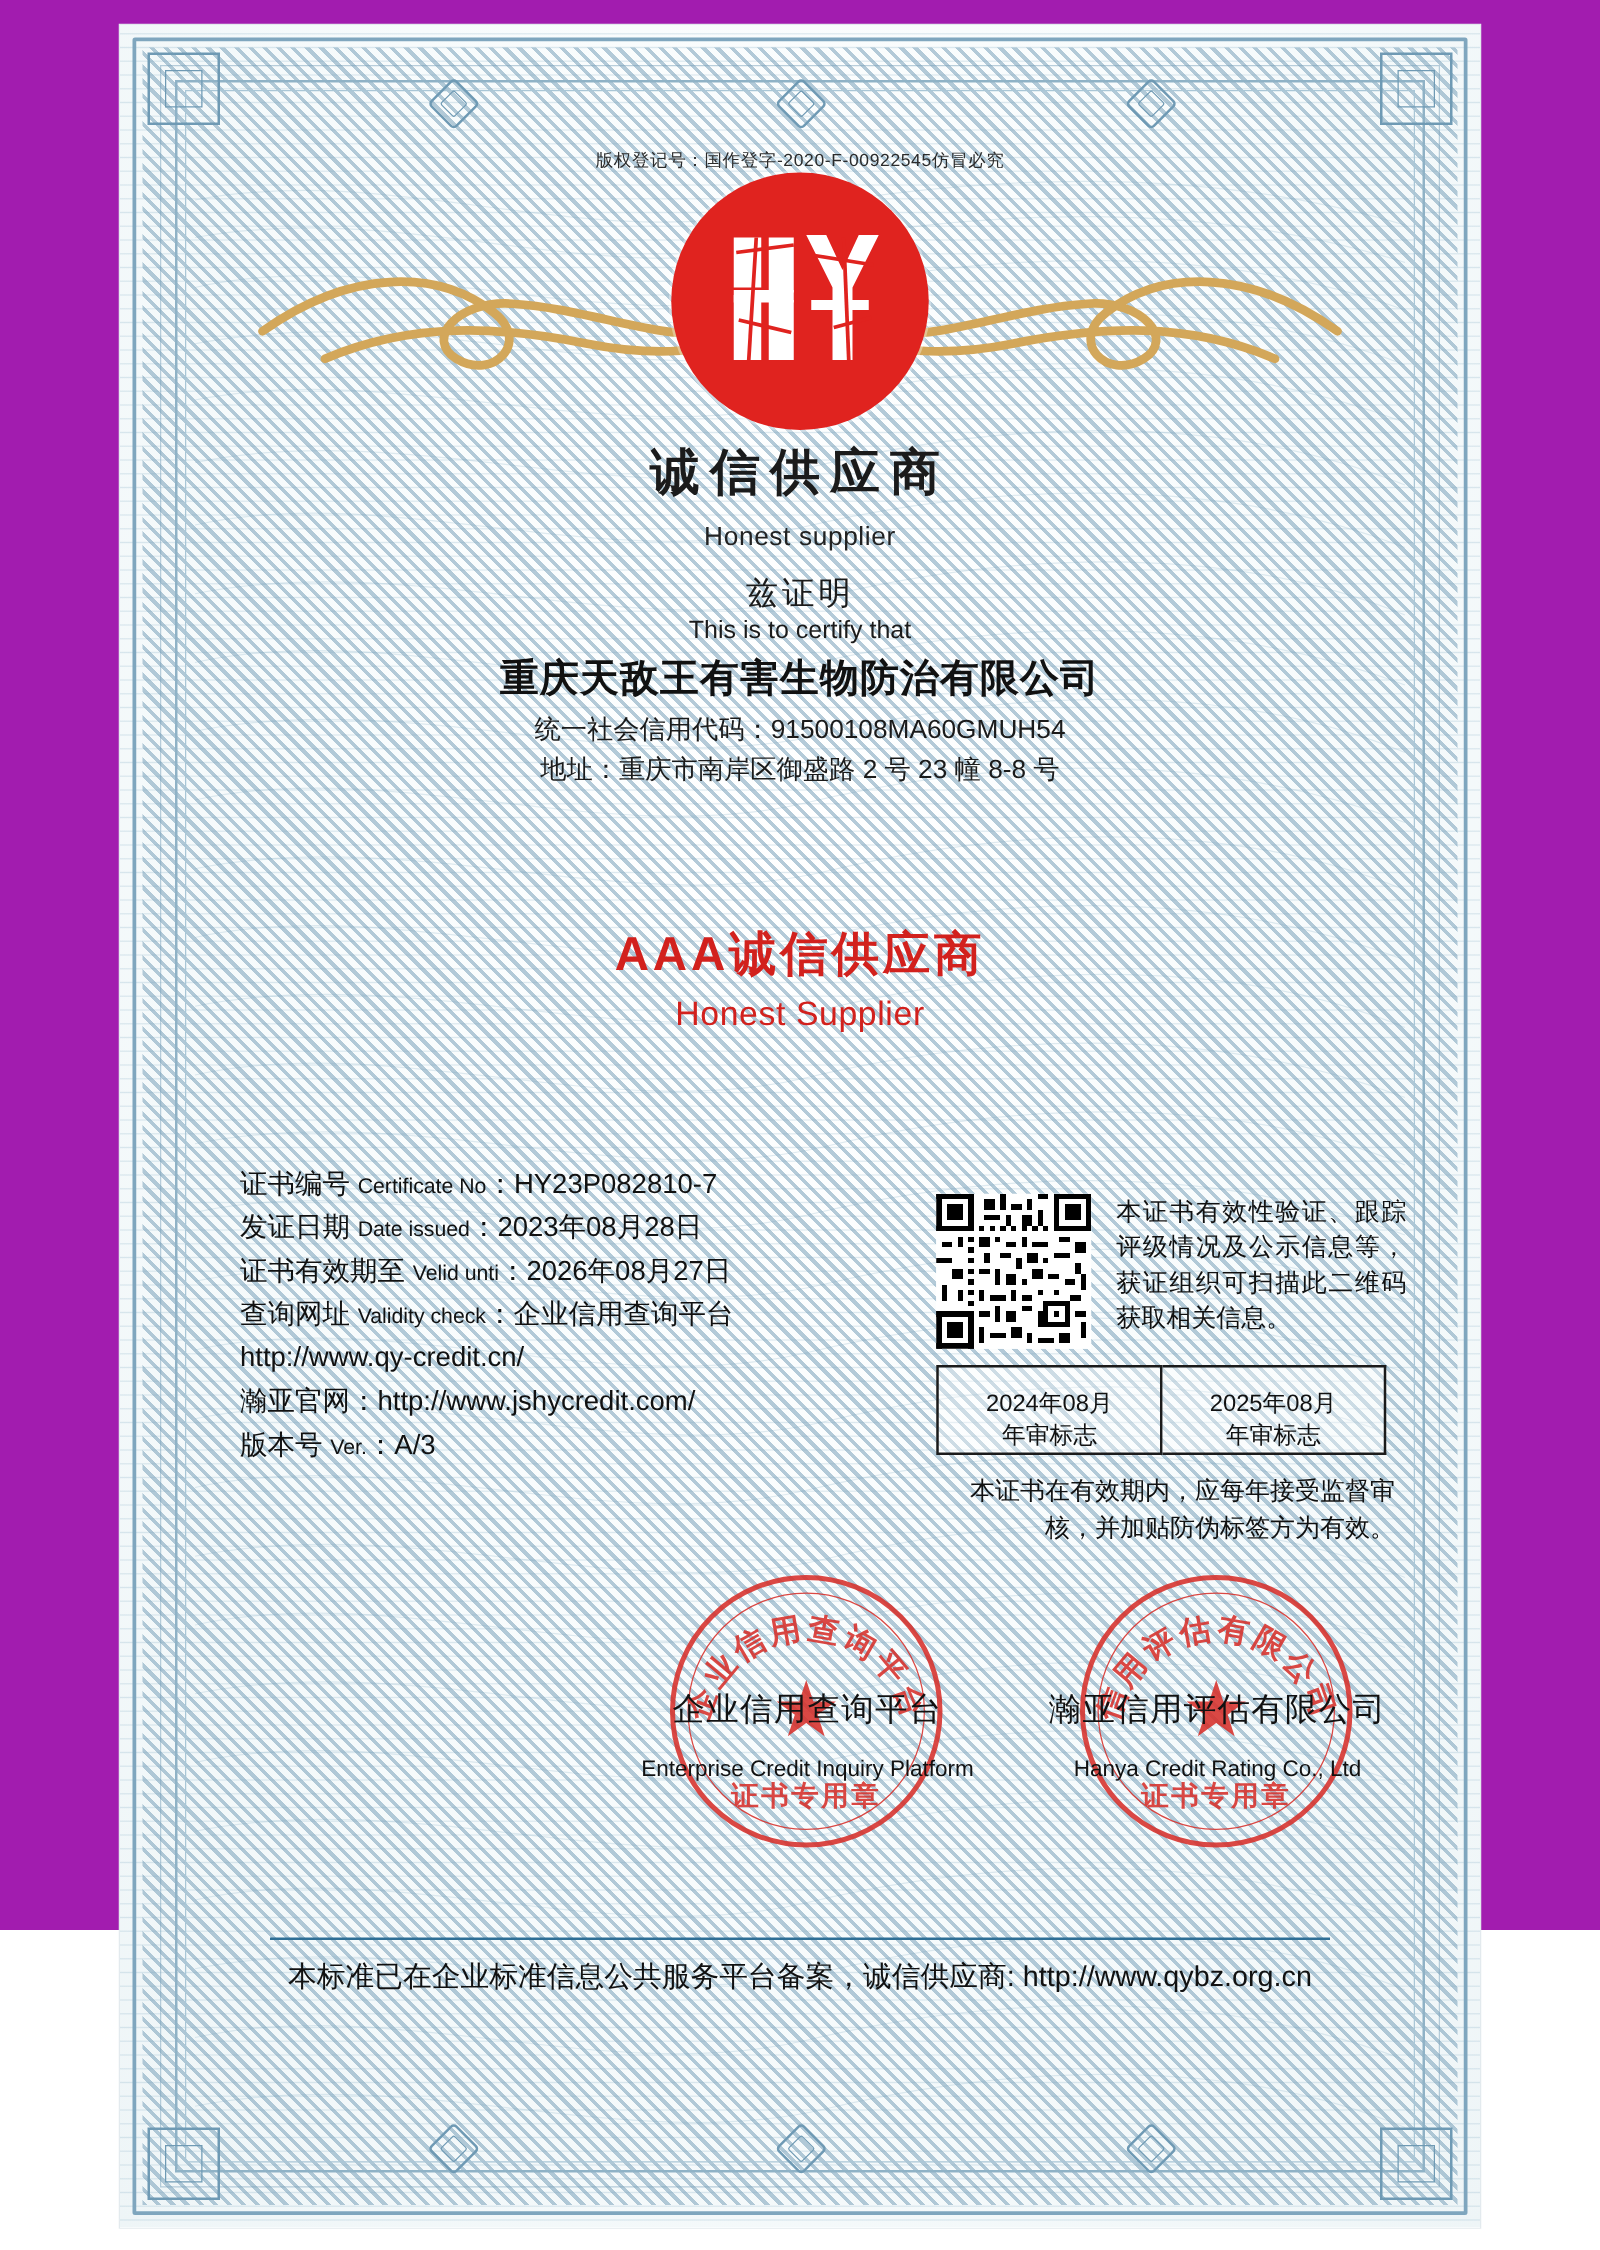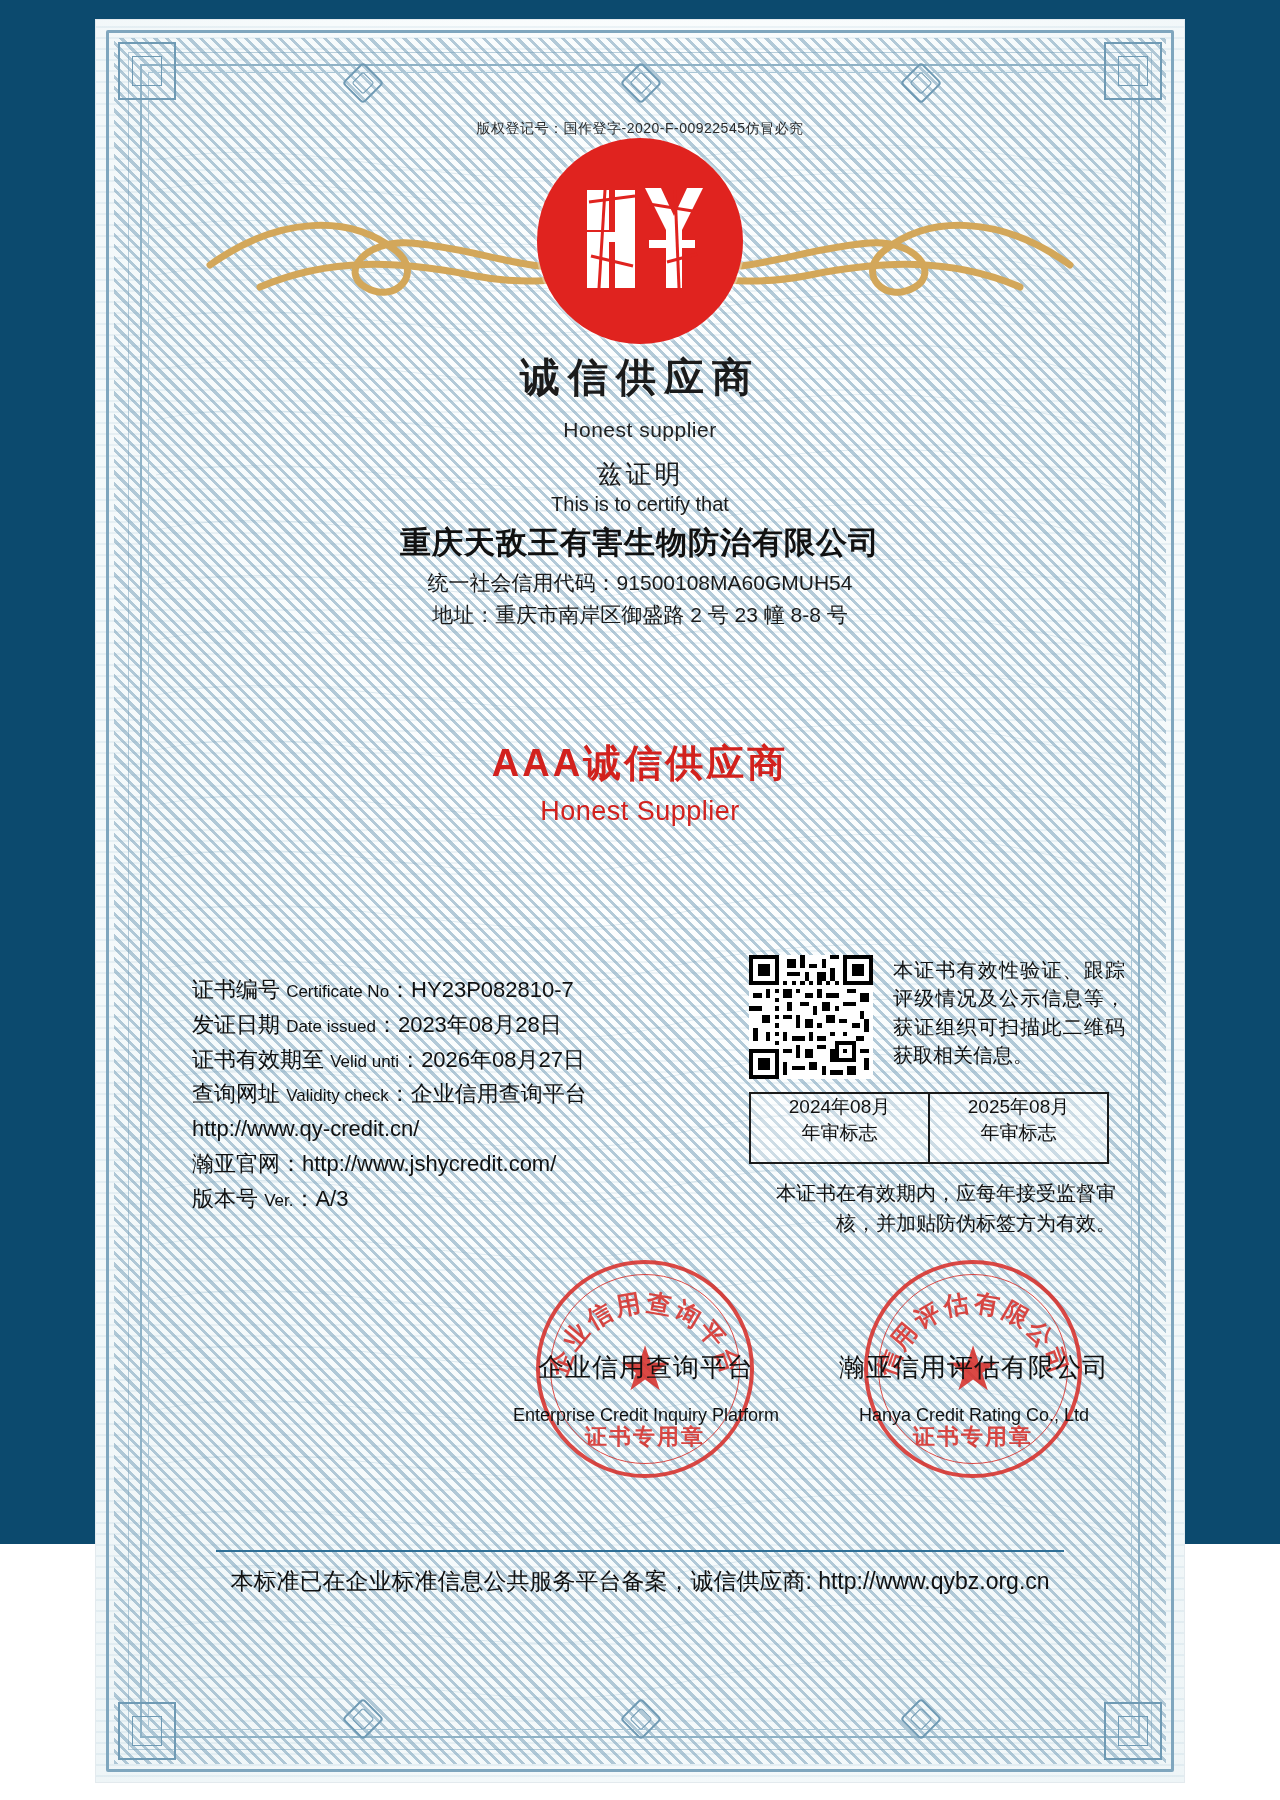--- a/index.html
+++ b/index.html
@@ -11,21 +11,21 @@
     width: 1280px;
     height: 1800px;
     font-family: "Liberation Sans", "DejaVu Sans", sans-serif;
     overflow: hidden;
   }
 
   .page {
     position: relative;
     width: 1280px;
     height: 1544px;
-    background: #0c4a6e;
+    background: #a21caf;
   }
 
   
   .cert {
     position: absolute;
     left: 96px;
     top: 20px;
     width: 1088px;
     height: 1762px;
     background:
@@ -230,21 +230,21 @@
     text-align: center;
     font-size: 27px;
     color: #d2211d;
     letter-spacing: .5px;
   }
 
   
   .details {
     position: absolute;
     left: 96px;
-    top: 953px;
+    top: 910px;
     width: 560px;
     color: #111;
     line-height: 1.58;
   }
   .detail-row {
     font-size: 22px;
     white-space: nowrap;
   }
   .detail-row .lbl-cn { font-size: 22px; }
   .detail-row .lbl-en { font-size: 17px; }
@@ -282,21 +282,21 @@
     display: flex;
     gap: 0;
   }
   .stamp-box {
     width: 180px;
     height: 68px;
     border: 2px solid #1b1b1b;
     display: flex;
     flex-direction: column;
     align-items: center;
-    justify-content: flex-start;
+    justify-content: flex-end;
     font-size: 19px;
     color: #111;
     line-height: 1.35;
     background: rgba(255,255,255,.35);
   }
   .stamp-box + .stamp-box { border-left: none; }
 
   .annual-note {
     position: absolute;
     left: 645px;

